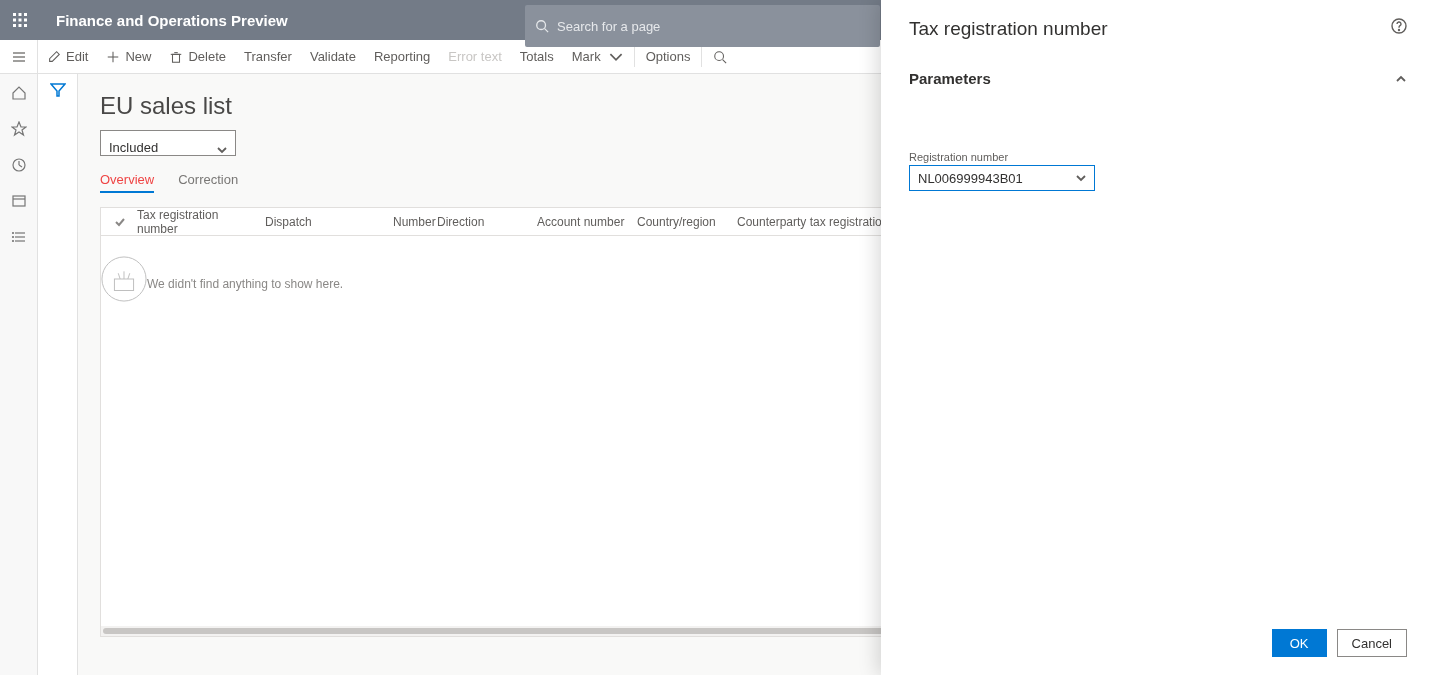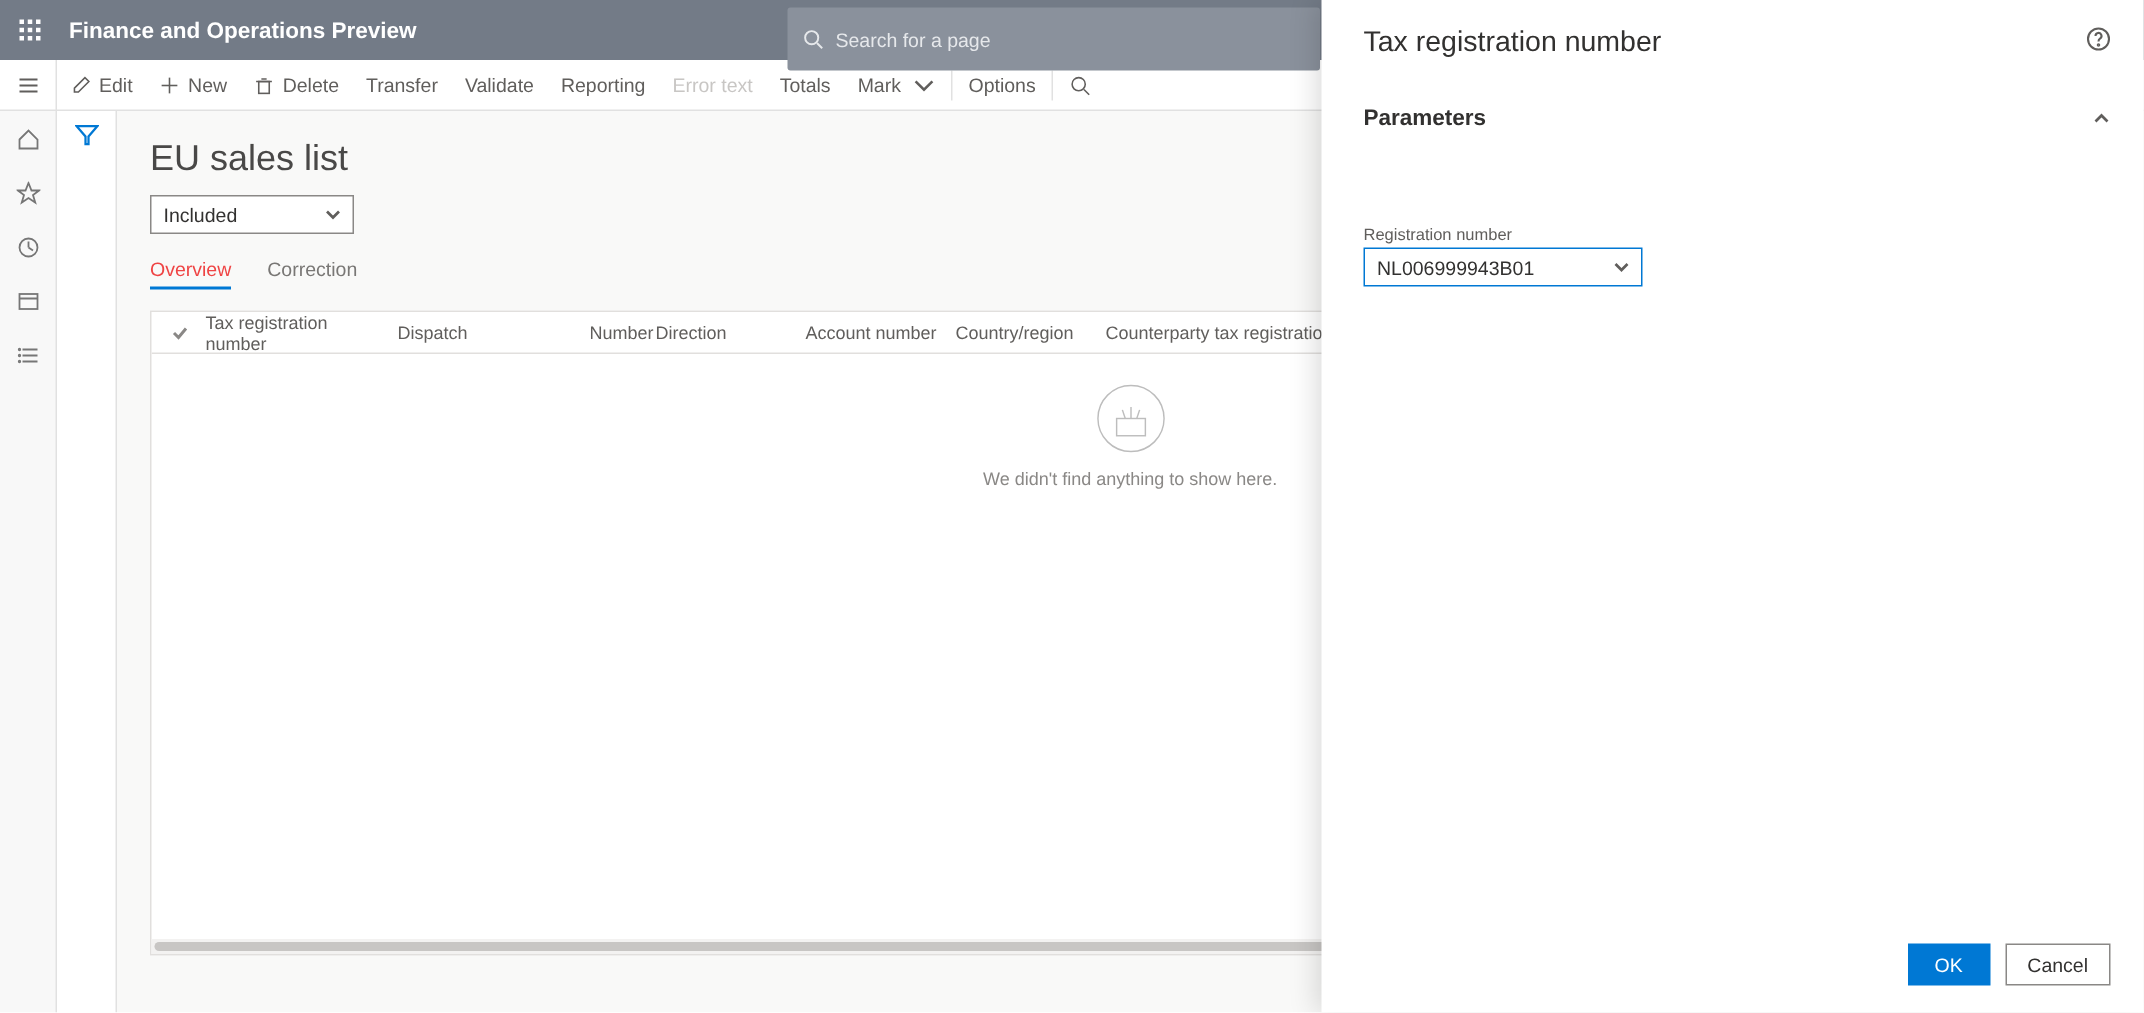--- a/index.html
+++ b/index.html
@@ -20,21 +20,21 @@
     align-items: center;
     color: #fff;
     position: relative;
   }
   .waffle {
     width: 40px; height: 40px;
     display: flex; align-items: center; justify-content: center;
     cursor: pointer;
   }
   .waffle svg { width: 16px; height: 16px; fill: #fff; }
-  .app-title { font-size: 15px; font-weight: 600; margin-left: 6px; }
+  .app-title { font-size: 15px; font-weight: 600; margin-left: 16px; }
   .searchbox {
     position: absolute;
     left: 525px;
     height: 42px;
     width: 355px;
     top: 5px;
     background: #8a919c;
     border-radius: 2px;
     display: flex;
     align-items: center;
@@ -101,21 +101,21 @@
   }
   .page-title {
     font-size: 24px;
     font-weight:300;
     color:#494847;
     margin-bottom:10px;
   }
   .field-label { font-size:11px; color:#605e5c; margin-bottom:2px;margin-top:46px; }
   .select-box {
     width:136px; height:26px; border:1px solid #8a8886;
-    background:#fff; display:flex; align-items:center; justify-content:space-between;
+    background:#fff; display:flex; align-items:flex-end; justify-content:space-between;
     padding:0 8px; font-size:13px; cursor:pointer;
   }
   .select-box svg { width:10px; height:10px; stroke:#605e5c; fill:none; stroke-width:1.8;}
 
   .tabs { margin-top:16px; display:flex; gap:24px; font-size:13px; }
   .tab { color:#797775; cursor:pointer; padding-bottom:4px;}
   .tab.active { color:#ef4444; border-bottom:2px solid #0078d4; font-weight:400;}
 
   .grid {
     margin-top:14px;
@@ -127,21 +127,21 @@
   }
   .grid-header {
     height:28px; display:flex; align-items:center;
     border-bottom:1px solid #e1dfdd; font-size:12px; color:#605e5c;
     padding-left:8px;
   }
   .gh-check { width:22px; display:flex; align-items:center; justify-content:center;}
   .gh-check svg { width:12px; height:12px; stroke:#8a8886; fill:none; stroke-width:2;}
   .gh-col { padding:0 6px; }
   .empty {
-    display:flex; flex-direction:column; align-items:center; justify-content:flex-start;
+    display:flex; flex-direction:row; align-items:center; justify-content:flex-start;
     padding-top:20px; color:#8a8886; font-size:12px;
   }
   .empty svg { width:46px; height:46px; stroke:#bdbdbd; fill:none; stroke-width:1; margin-bottom:10px;}
   .hscroll {
     position:absolute; bottom:0; left:0; right:0; height:10px; background:#f3f2f1;
   }
   .hscroll::after{
     content:''; position:absolute; left:2px; top:2px; height:6px; width:78%; background:#c8c6c4; border-radius:3px;
   }
 

